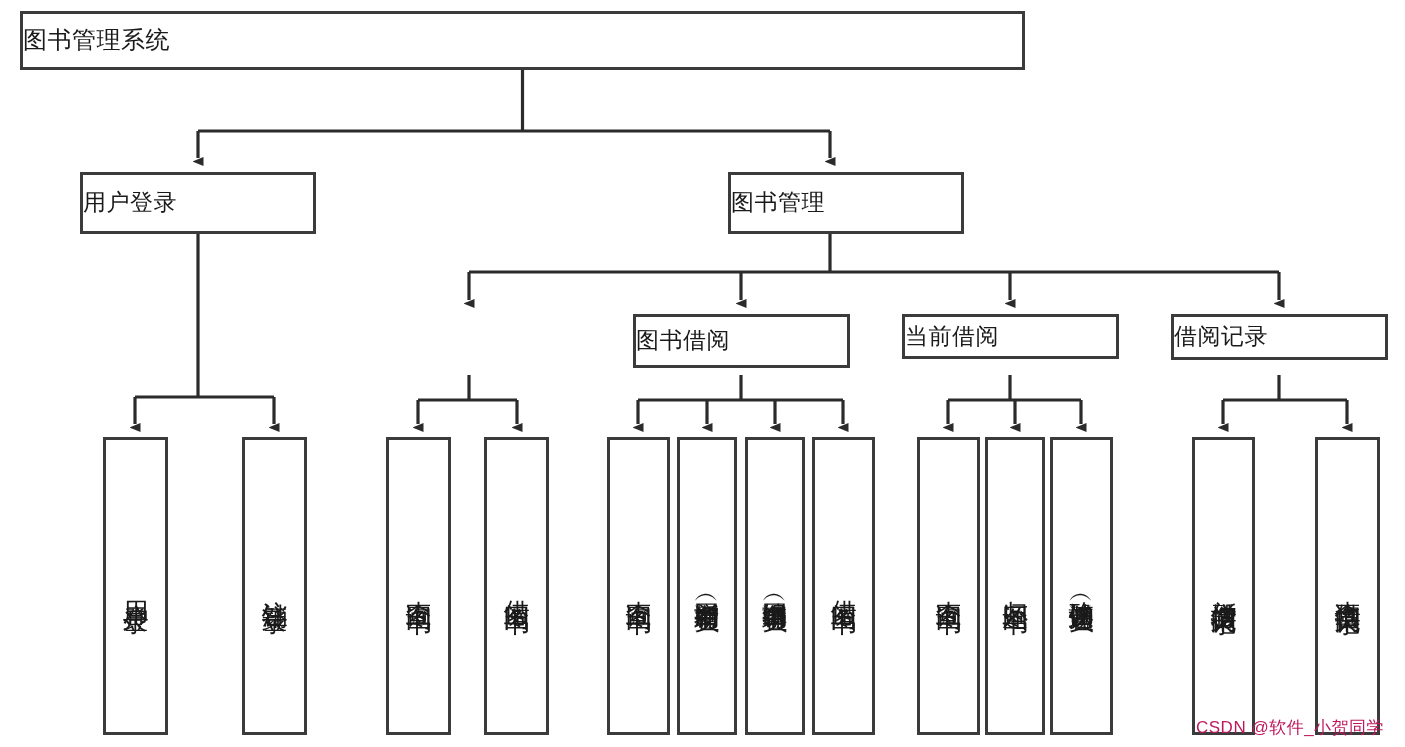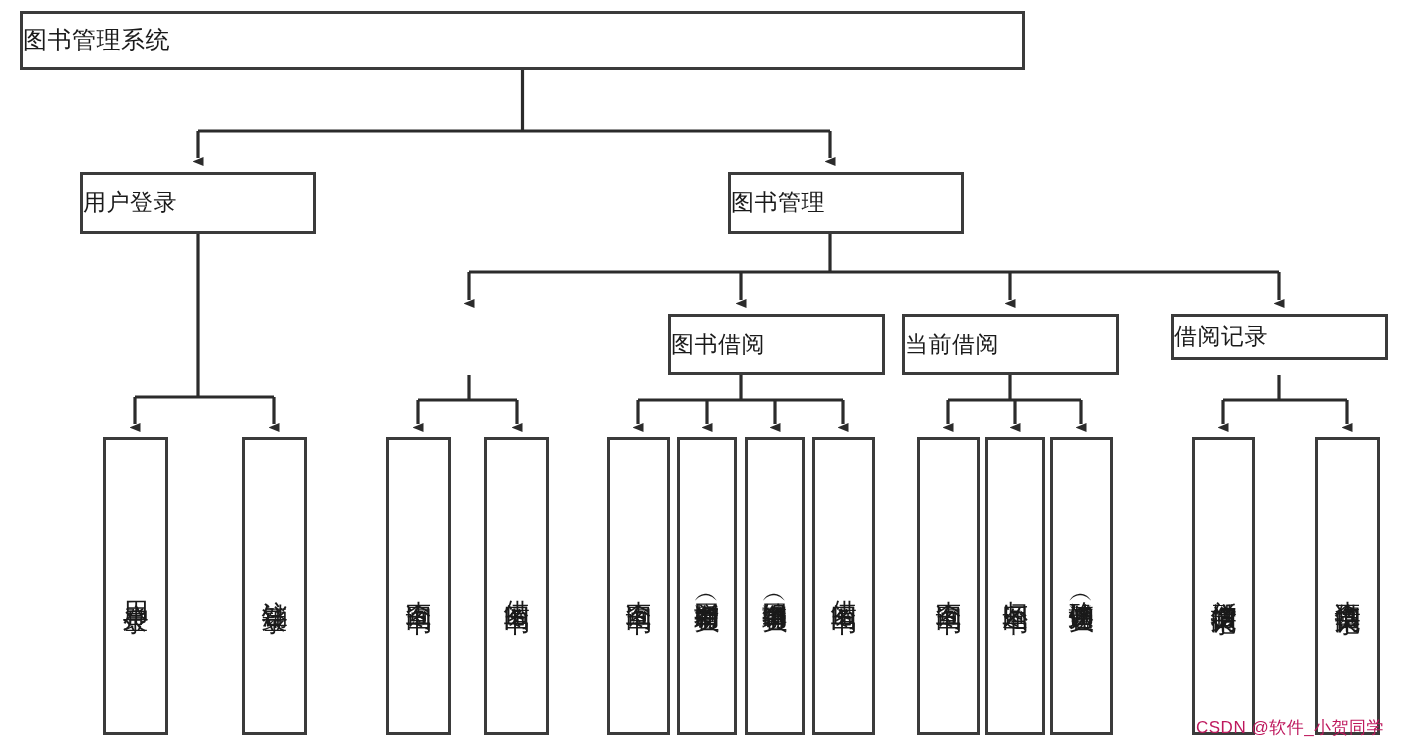--- a/index.html
+++ b/index.html
@@ -131,24 +131,24 @@
     <span class="label">图书管理系统</span>
   </div>
 
   <div class="node horiz" style="left:80px; top:172px; width:236px; height:62px;">
     <span class="label">用户登录</span>
   </div>
   <div class="node horiz" style="left:712px; top:172px; width:236px; height:62px;margin-left:16px;">
     <span class="label">图书管理</span>
   </div>
 
-  <div class="node horiz" style="left:668px; top:314px; width:217px; height:61px;">
+  <div class="node horiz" style="left:633px; top:314px; width:217px; height:54px;">
     <span class="label">图书借阅</span>
   </div>
-  <div class="node horiz" style="left:902px; top:314px; width:217px; height:61px;">
+  <div class="node horiz" style="left:902px; top:314px; width:217px; height:45px;">
     <span class="label">当前借阅</span>
   </div>
   <div class="node horiz" style="left:1171px; top:314px; width:217px; height:46px;">
     <span class="label">借阅记录</span>
   </div>
 
   <div class="node vert" style="left:103px; top:437px; width:65px; height:298px;">
     <span class="label">用户登录</span>
   </div>
   <div class="node vert" style="left:242px; top:437px; width:65px; height:298px;">

